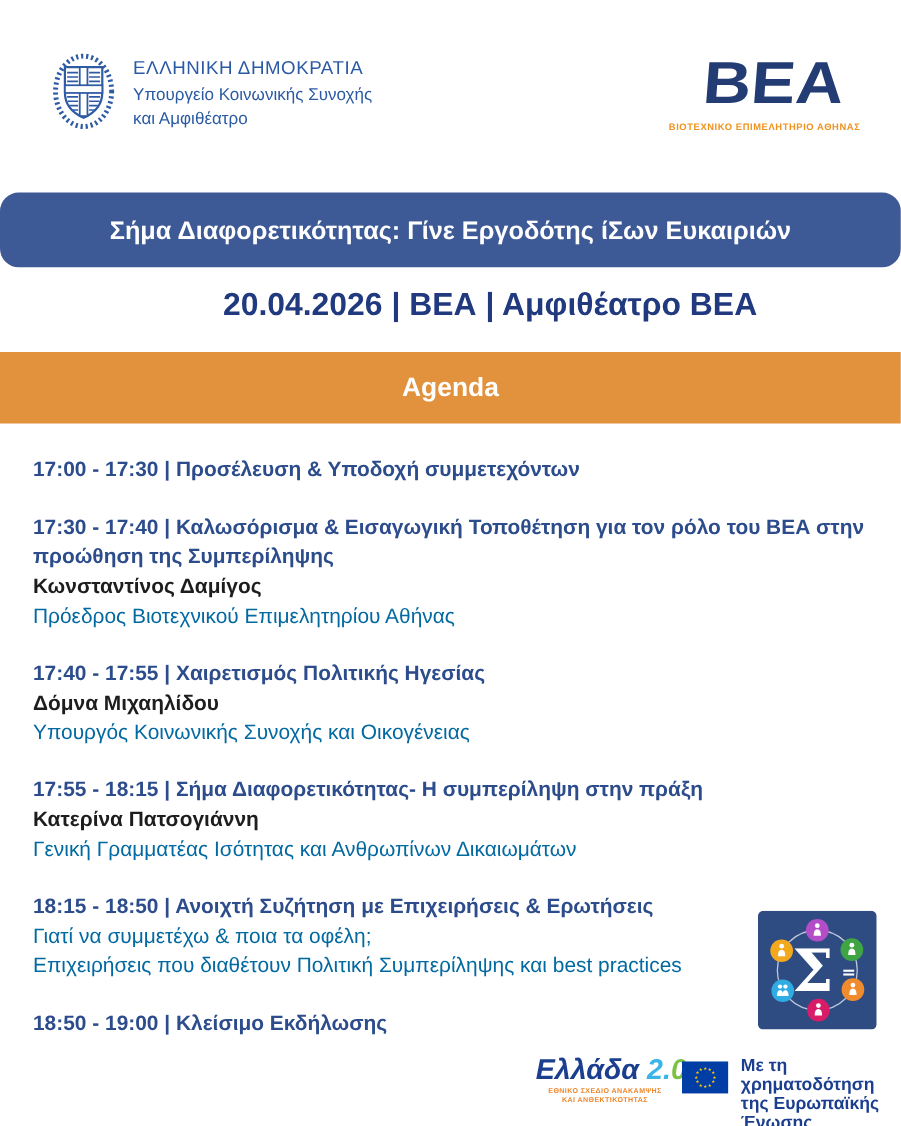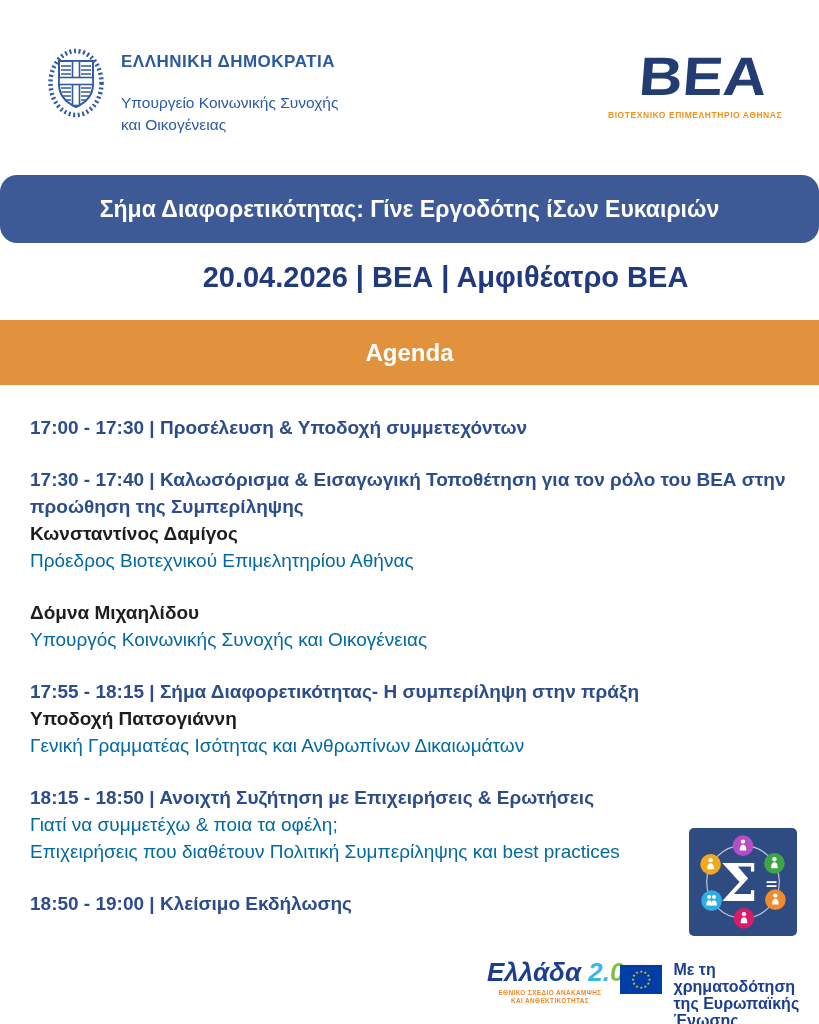--- a/index.html
+++ b/index.html
@@ -13,21 +13,21 @@
     color: #1d1d1d;
   }
 
   
   .gov-logo {
     position: absolute;
     left: 46px; top: 46px;
     display: flex; align-items: flex-start; gap: 15px;
   }
   .gov-text { padding-top: 6px; color: #2b5aa3; }
-  .gov-title { font-size: 17px; font-weight: 700; letter-spacing: .5px; margin-bottom: 20px; }
+  .gov-title { font-size: 17px; font-weight: 400; letter-spacing: .5px; margin-bottom: 4px; }
   .gov-line { font-size: 15.5px; line-height: 22px; }
 
   .bea-logo {
     position: absolute;
     left: 608px; top: 48px;
     width: 170px; text-align: center;
   }
   .bea-acronym {
     font-size: 54px; line-height: 56px; font-weight: 900;
     color: #233c74; letter-spacing: 0px;
@@ -123,21 +123,21 @@
           <line x1="35" y1="46" x2="44.5" y2="46"></line>
           <line x1="35" y1="50" x2="43" y2="50"></line>
           <line x1="35" y1="54" x2="41" y2="54"></line>
       </g>
       <rect x="26.5" y="15" width="7" height="44.5" fill="#ffffff" stroke="#2f5ba5" stroke-width="1.6"></rect>
       <rect x="13" y="31.5" width="34" height="7" fill="#ffffff" stroke="#2f5ba5" stroke-width="1.6"></rect>
     </svg>
     <div class="gov-text">
       <div class="gov-title">ΕΛΛΗΝΙΚΗ ΔΗΜΟΚΡΑΤΙΑ</div>
       <div class="gov-line">Υπουργείο Κοινωνικής Συνοχής</div>
-      <div class="gov-line">και Οικογένειας</div>
+      <div class="gov-line">και Αμφιθέατρο</div>
     </div>
   </div>
 
   <div class="bea-logo">
     <div class="bea-acronym">ΒΕΑ</div>
     <div class="bea-subtitle">ΒΙΟΤΕΧΝΙΚΟ ΕΠΙΜΕΛΗΤΗΡΙΟ ΑΘΗΝΑΣ</div>
   </div>
 
   <div class="title-banner">
     <div class="title-banner-text">Σήμα Διαφορετικότητας: Γίνε Εργοδότης ίΣων Ευκαιριών</div>
@@ -156,27 +156,28 @@
     </div>
 
     <div class="ag-item">
       <div class="ag-title">17:30 - 17:40 | Καλωσόρισμα &amp; Εισαγωγική Τοποθέτηση για τον ρόλο του ΒΕΑ στην
 προώθηση της Συμπερίληψης</div>
       <div class="ag-speaker">Κωνσταντίνος Δαμίγος</div>
       <div class="ag-role">Πρόεδρος Βιοτεχνικού Επιμελητηρίου Αθήνας</div>
     </div>
 
     <div class="ag-item">
+      <div class="ag-title">17:40 - 17:55 | Χαιρετισμός Πολιτικής Ηγεσίας</div>
       <div class="ag-speaker">Δόμνα Μιχαηλίδου</div>
       <div class="ag-role">Υπουργός Κοινωνικής Συνοχής και Οικογένειας</div>
     </div>
 
     <div class="ag-item">
       <div class="ag-title">17:55 - 18:15 | Σήμα Διαφορετικότητας- Η συμπερίληψη στην πράξη</div>
-      <div class="ag-speaker">Υποδοχή Πατσογιάννη</div>
+      <div class="ag-speaker">Κατερίνα Πατσογιάννη</div>
       <div class="ag-role">Γενική Γραμματέας Ισότητας και Ανθρωπίνων Δικαιωμάτων</div>
     </div>
 
     <div class="ag-item">
       <div class="ag-title">18:15 - 18:50 | Ανοιχτή Συζήτηση με Επιχειρήσεις &amp; Ερωτήσεις</div>
       <div class="ag-note">Γιατί να συμμετέχω &amp; ποια τα οφέλη;</div>
       <div class="ag-note">Επιχειρήσεις που διαθέτουν Πολιτική Συμπερίληψης και best practices</div>
     </div>
 
     <div class="ag-item">

